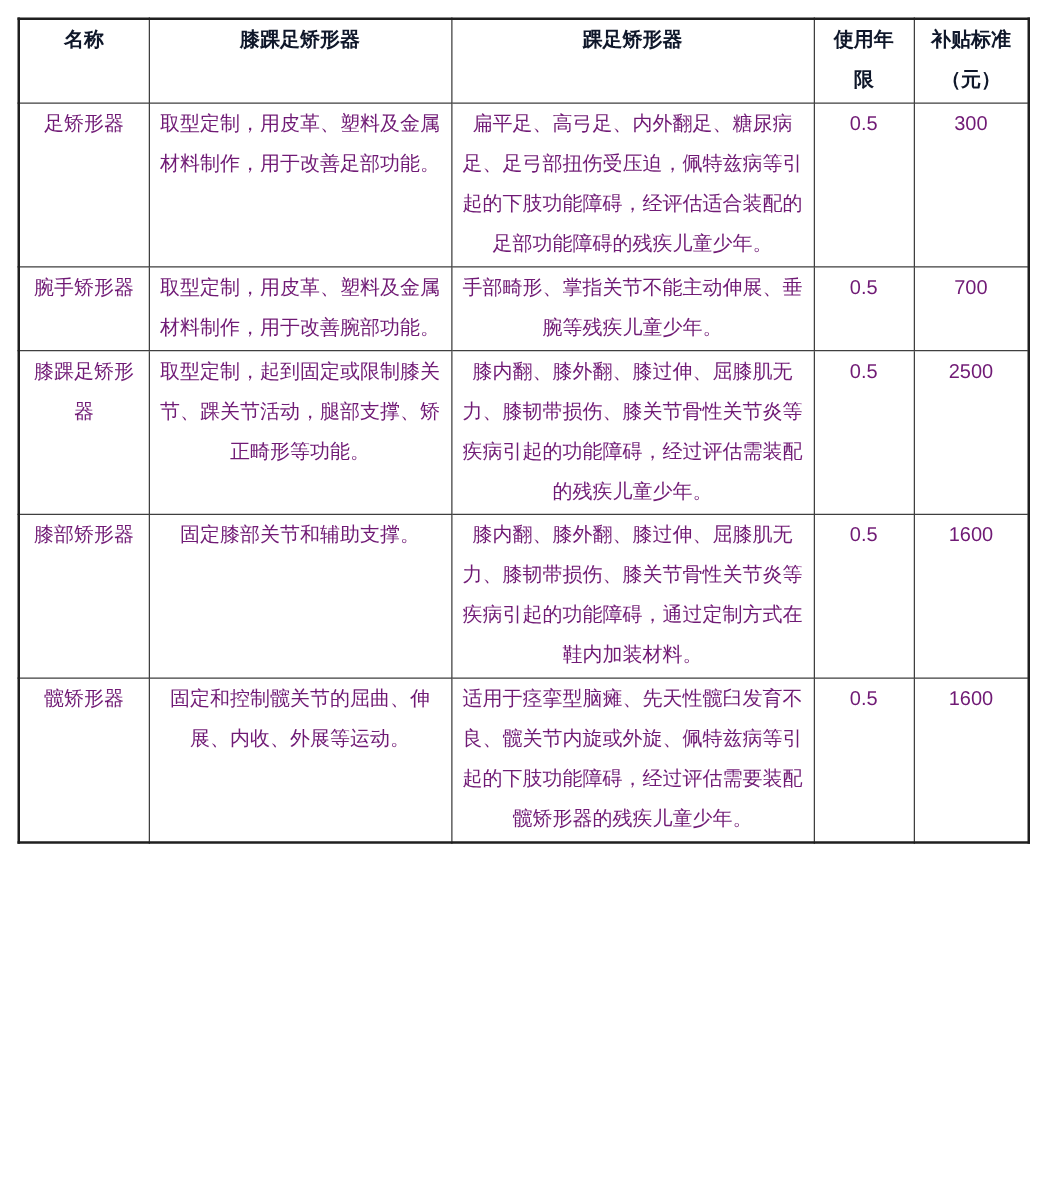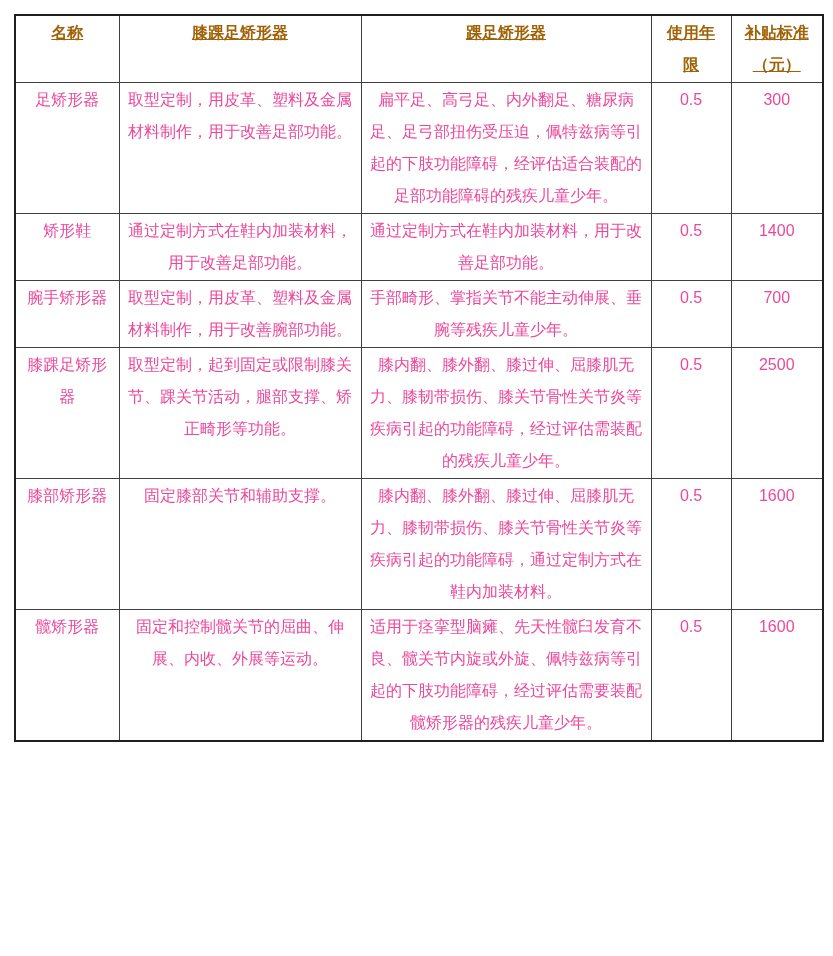--- a/index.html
+++ b/index.html
@@ -24,32 +24,31 @@
     width: 808px;
     border-collapse: collapse;
     table-layout: fixed;
     border: 2px solid #1f1f1f;
   }
   .subsidy-table th,
   .subsidy-table td {
     border: 1px solid #3f3f3f;
     font-size: 16px;
     line-height: 2;
-    color: #ec4899;
+    color: #701a75;
     vertical-align: top;
     text-align: center;
     padding: 1px 6px;
     white-space: pre-line;
     overflow-wrap: break-word;
     word-break: break-all;
   }
   .subsidy-table th {
     font-weight: 700;
-    color: #a16207;
-    text-decoration: underline;
+    color: #0f172a;
   }
   .subsidy-table td {
     font-weight: 400;
   }
   col.c1 { width: 104px; }
   col.c2 { width: 242px; }
   col.c3 { width: 290px; }
   col.c4 { width: 80px;  }
   col.c5 { width: 92px;  }
 </style>
@@ -78,27 +77,20 @@
     </thead>
     <tbody>
       <tr>
         <td>足矫形器</td>
         <td>取型定制，用皮革、塑料及金属材料制作，用于改善足部功能。</td>
         <td>扁平足、高弓足、内外翻足、糖尿病足、足弓部扭伤受压迫，佩特兹病等引起的下肢功能障碍，经评估适合装配的足部功能障碍的残疾儿童少年。</td>
         <td>0.5</td>
         <td>300</td>
       </tr>
       <tr>
-        <td>矫形鞋</td>
-        <td>通过定制方式在鞋内加装材料，用于改善足部功能。</td>
-        <td>通过定制方式在鞋内加装材料，用于改善足部功能。</td>
-        <td>0.5</td>
-        <td>1400</td>
-      </tr>
-      <tr>
         <td>腕手矫形器</td>
         <td>取型定制，用皮革、塑料及金属材料制作，用于改善腕部功能。</td>
         <td>手部畸形、掌指关节不能主动伸展、垂腕等残疾儿童少年。</td>
         <td>0.5</td>
         <td>700</td>
       </tr>
       <tr>
         <td>膝踝足矫形器</td>
         <td>取型定制，起到固定或限制膝关节、踝关节活动，腿部支撑、矫正畸形等功能。</td>
         <td>膝内翻、膝外翻、膝过伸、屈膝肌无力、膝韧带损伤、膝关节骨性关节炎等疾病引起的功能障碍，经过评估需装配的残疾儿童少年。</td>

